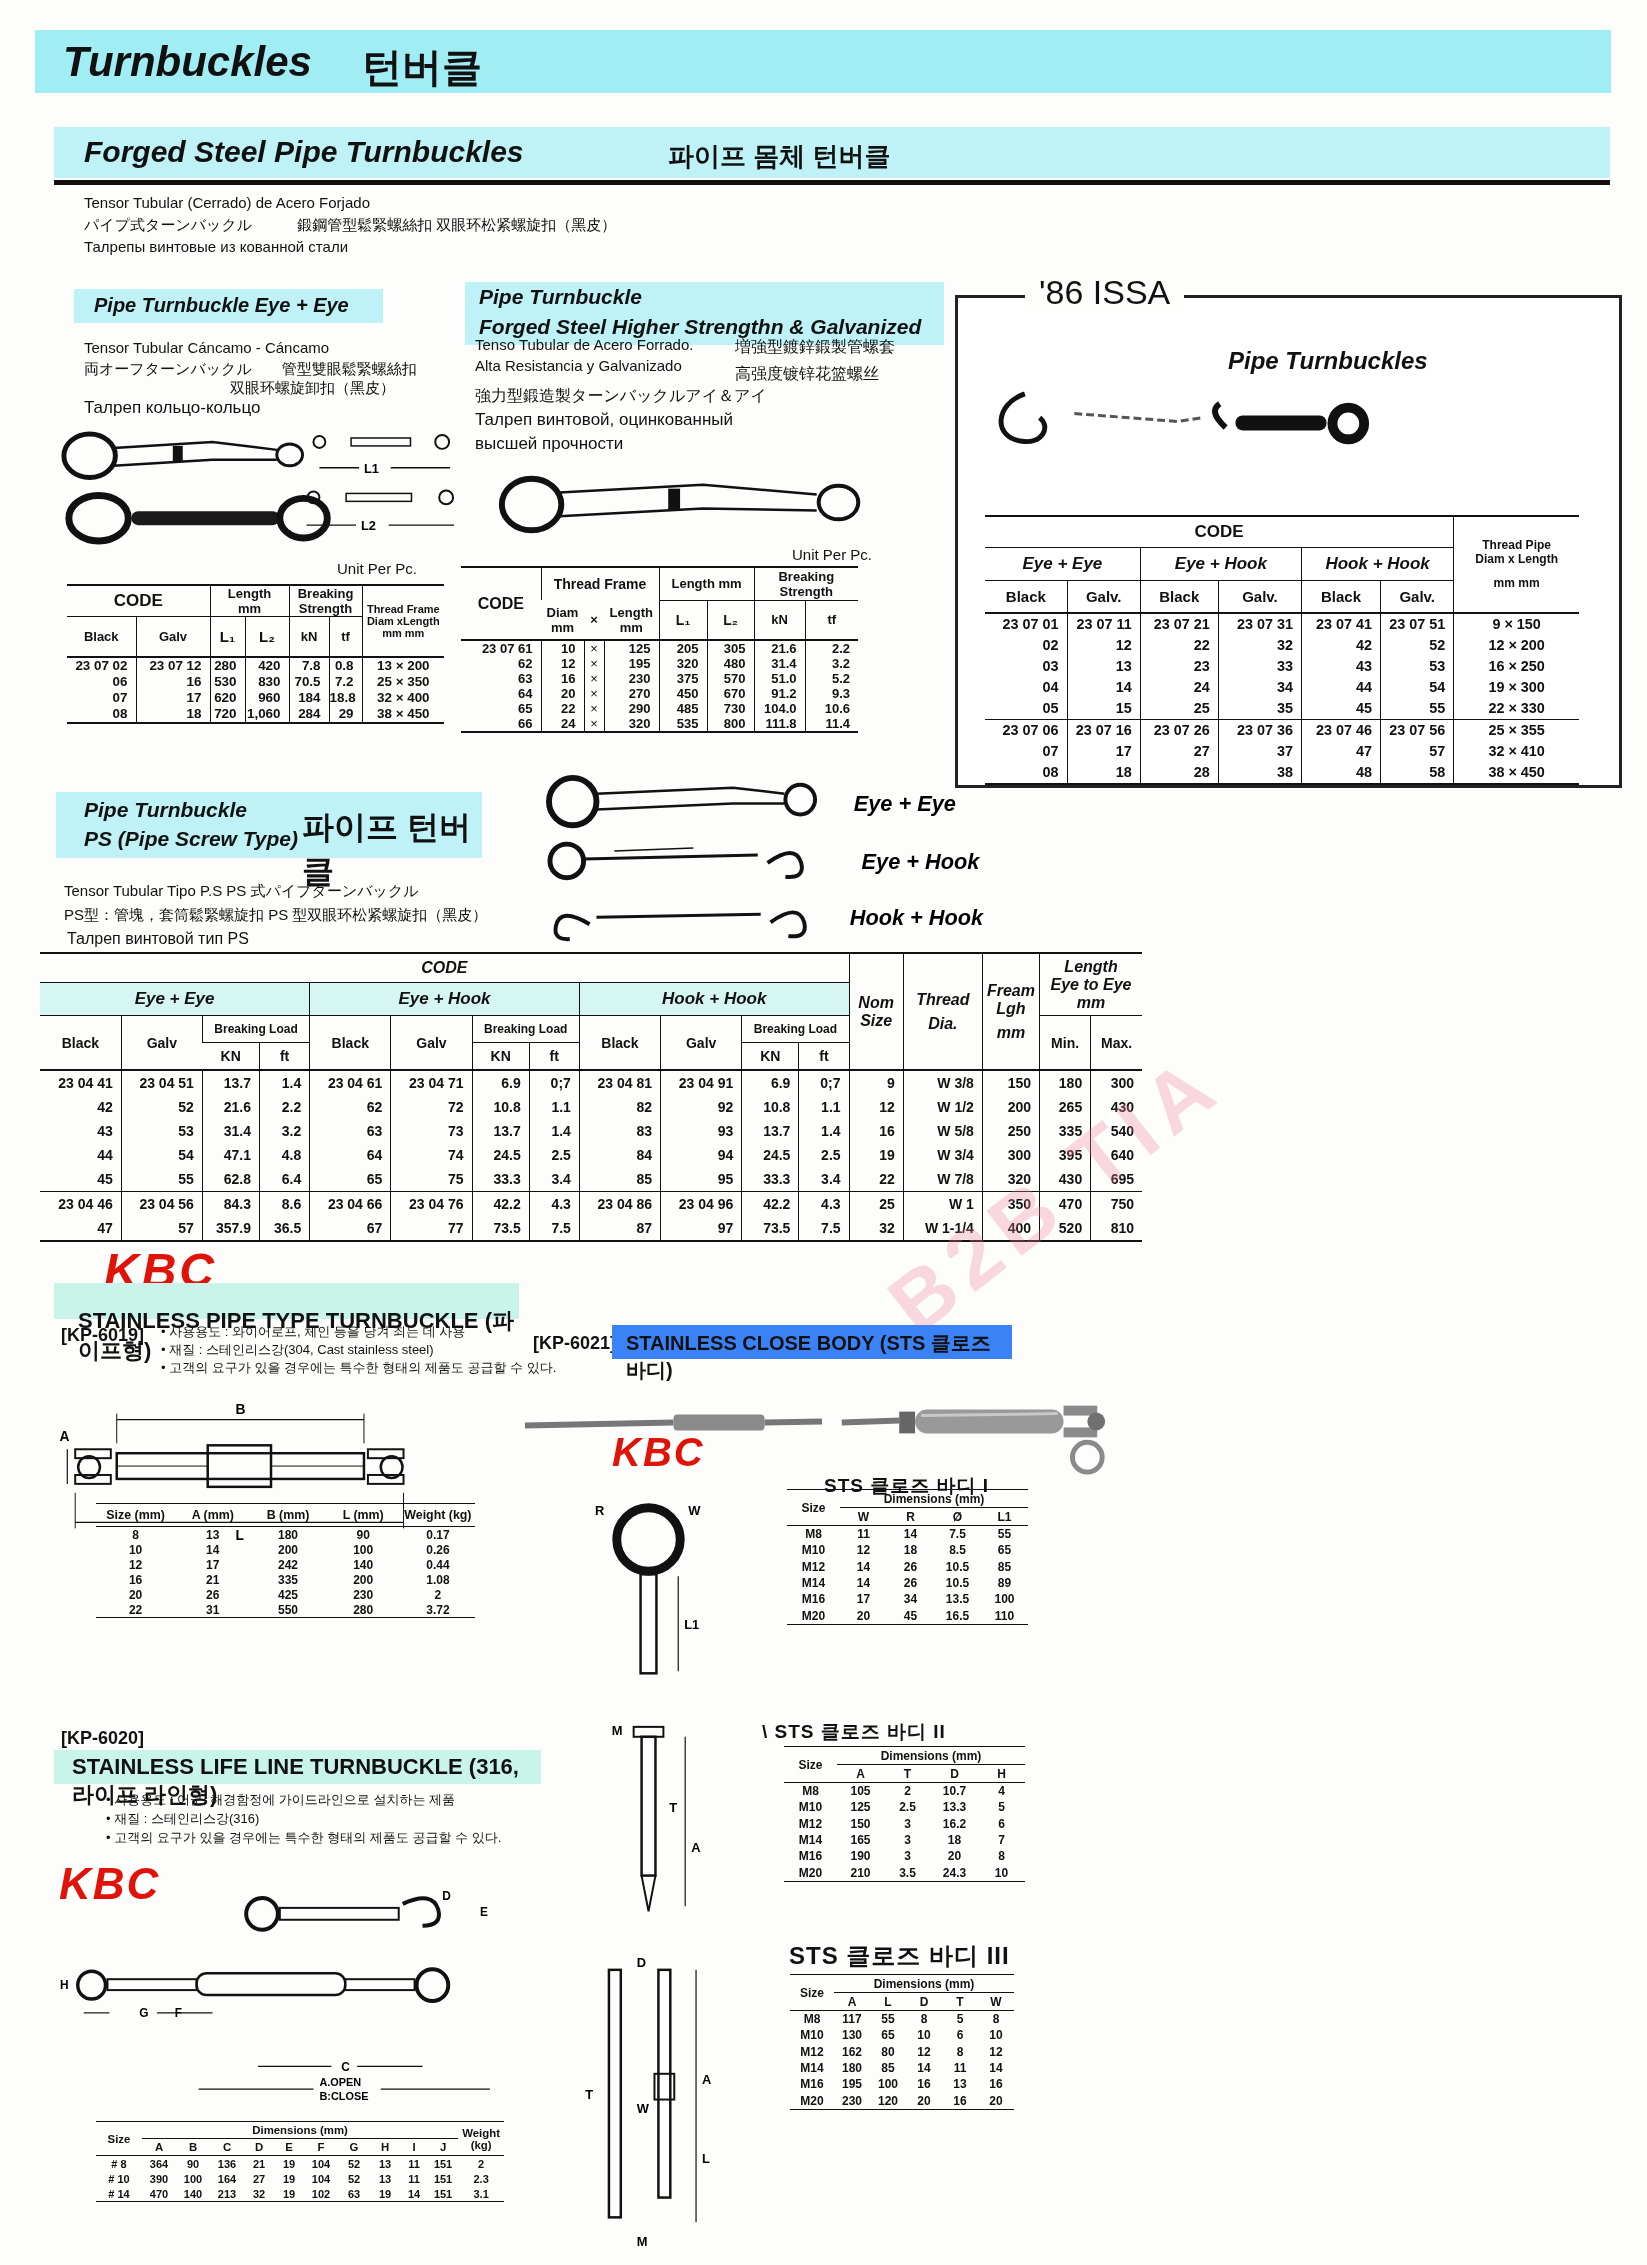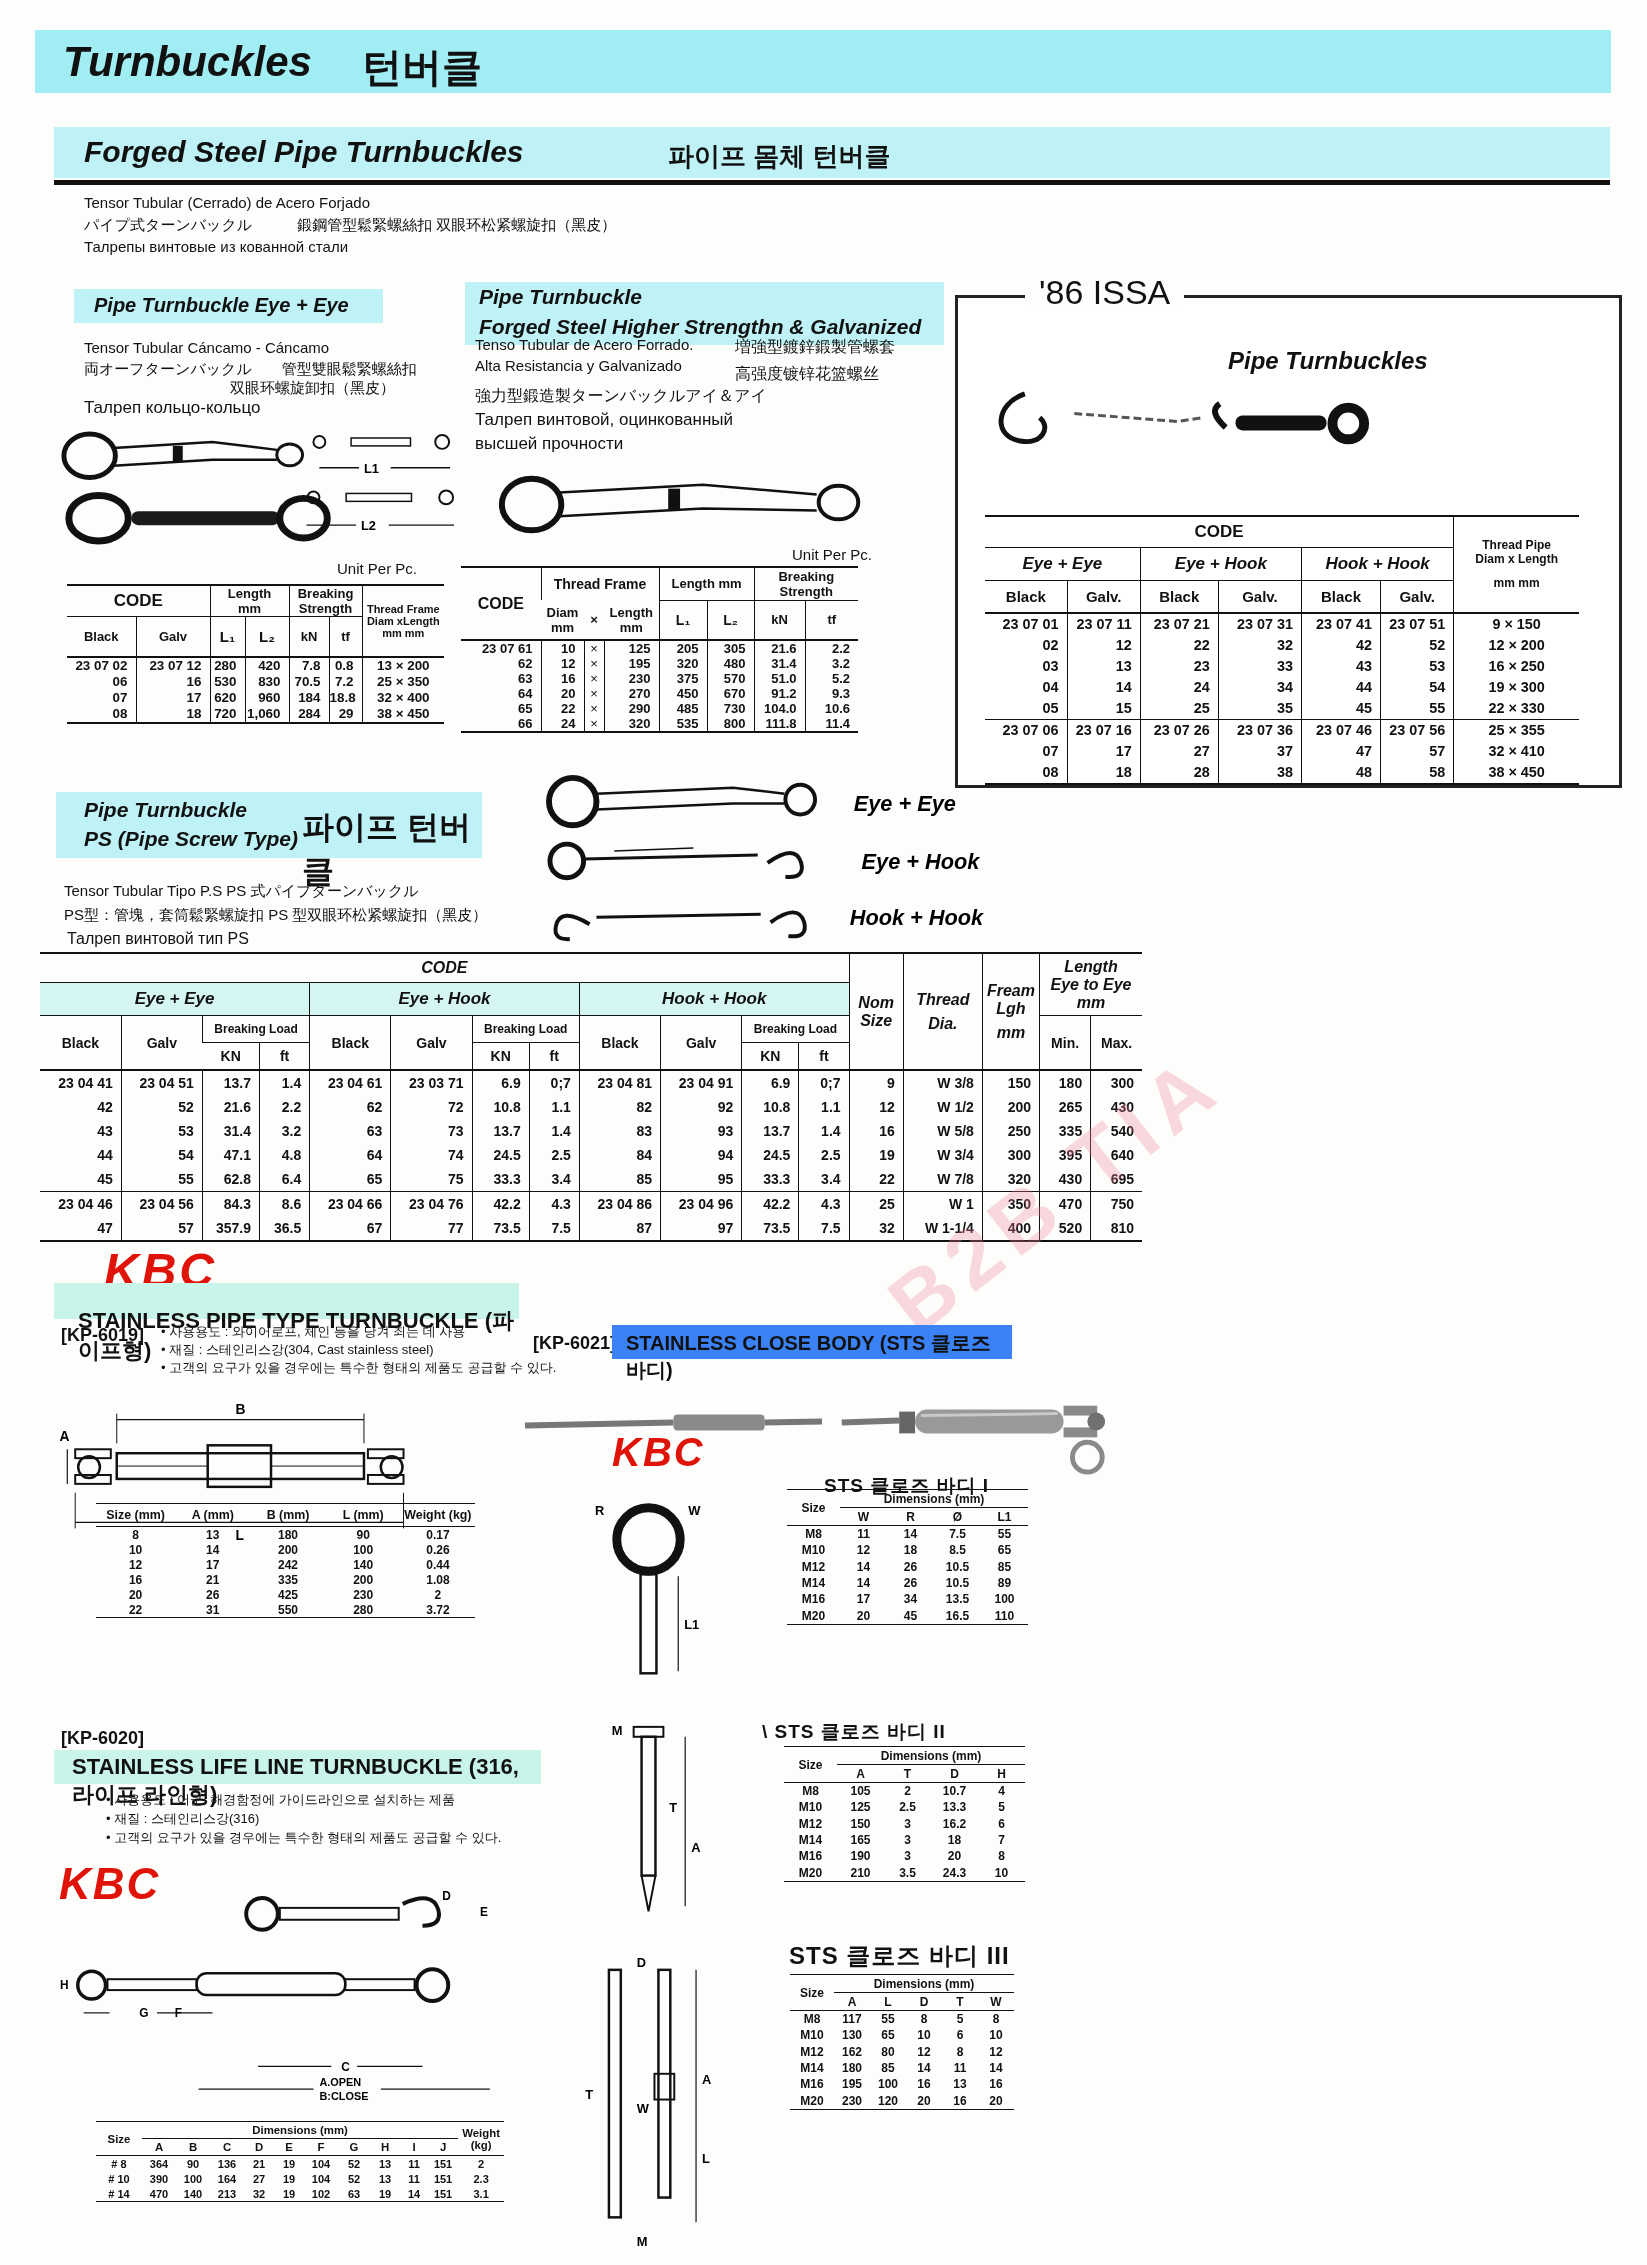--- a/index.html
+++ b/index.html
@@ -534,21 +534,21 @@
         <th>ft</th>
       </tr>
     </thead>
     <tbody class="ga">
         <tr>
           <td>23 04 41</td>
           <td>23 04 51</td>
           <td>13.7</td>
           <td>1.4</td>
           <td>23 04 61</td>
-          <td>23 03 71</td>
+          <td>23 04 71</td>
           <td>6.9</td>
           <td>0;7</td>
           <td>23 04 81</td>
           <td>23 04 91</td>
           <td>6.9</td>
           <td>0;7</td>
           <td>9</td>
           <td>W 3/8</td>
           <td>150</td>
           <td>180</td>

